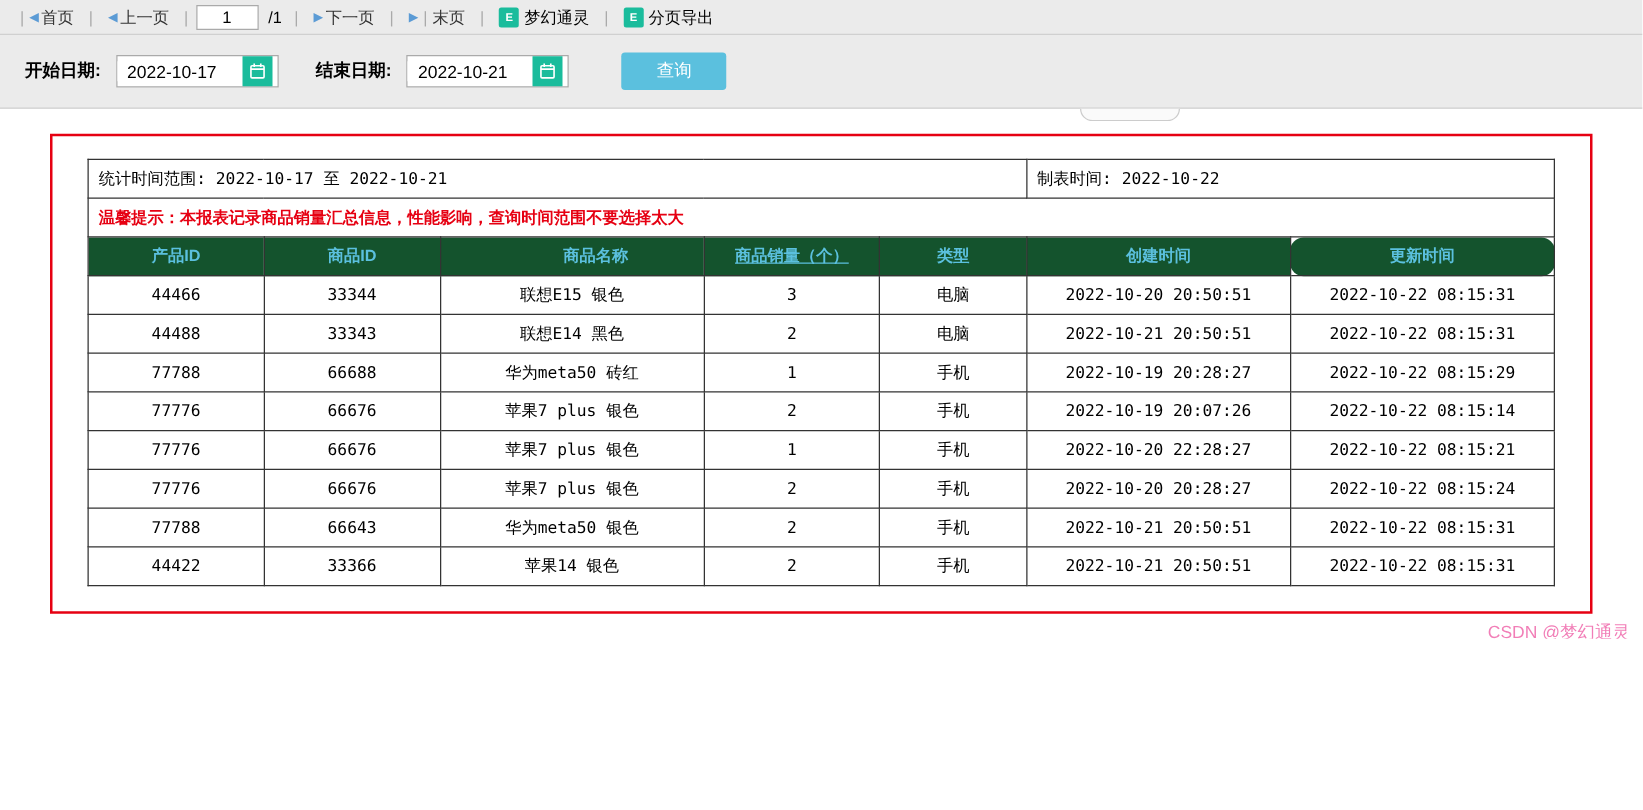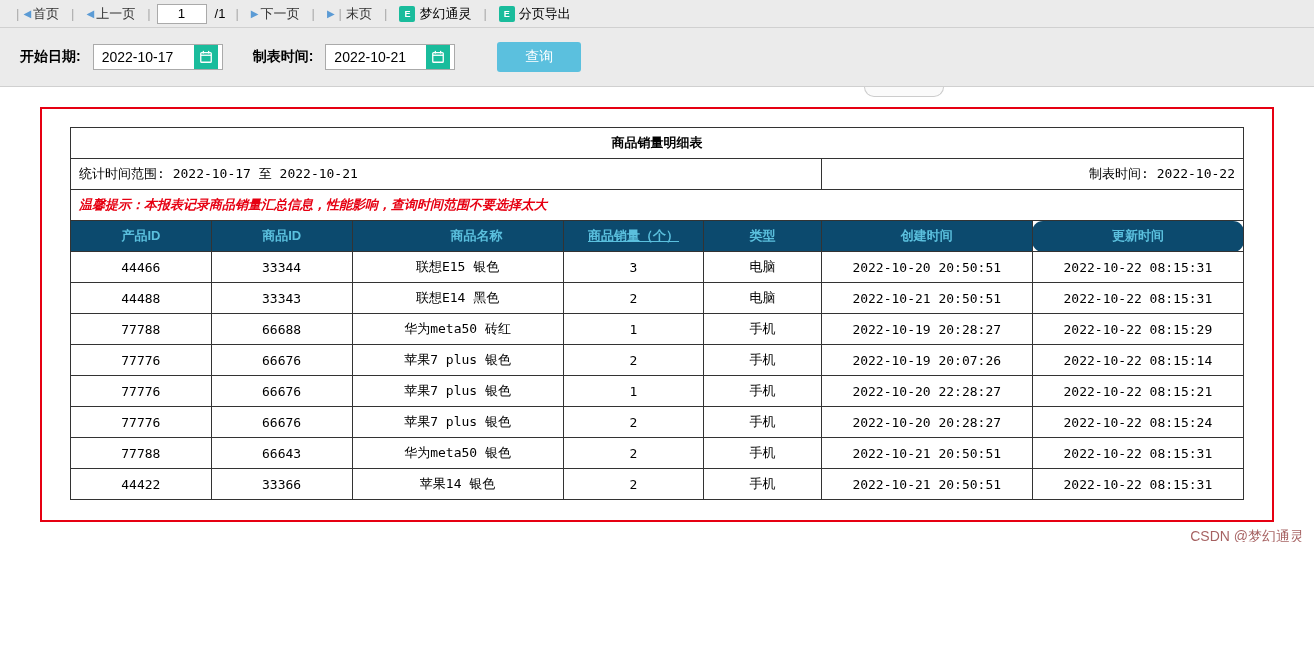--- a/index.html
+++ b/index.html
@@ -22,26 +22,26 @@
     .query-btn { background: #5bc0de; color: #fff; border: none; padding: 6px 28px; font-size: 14px; cursor: pointer; border-radius: 3px; margin-left: 30px; }
     
     .content-area { padding: 20px 40px; position: relative; }
     .red-border { border: 2px solid #e60012; padding: 18px 28px 20px 28px; }
     
     .report-table { width: 100%; border-collapse: collapse; }
     .report-table th, .report-table td { border: 1px solid #333; padding: 6px 8px; font-size: 13px; }
     .report-title { text-align: center; font-weight: bold; font-size: 18px; padding: 10px; font-family: "SimSun", serif; }
     .meta-row { font-family: "SimSun", monospace; }
     .meta-left { text-align: left; }
-    .meta-right { text-align: right; }
-    .tip-row { color: #e60012; font-weight: bold; text-align: left; padding: 10px 8px; font-family: "SimSun", serif; font-style: italic; }
-    .col-head { color: #5bc0de; font-weight: bold; text-align: center; background: #0c4a6e; }
+    .meta-right { text-align: left; }
+    .tip-row { color: #e60012; font-weight: bold; text-align: left; padding: 10px 8px; font-family: "SimSun", serif; }
+    .col-head { color: #5bc0de; font-weight: bold; text-align: center; background: #14532d; }
     .data-cell { text-align: center; font-family: "SimSun", monospace; }
     
-    .watermark { position: absolute; right: 10px; bottom: -4px; color: #7f1d1d; font-size: 14px; opacity: 0.7; }
+    .watermark { position: absolute; right: 10px; bottom: -4px; color: #ec4899; font-size: 14px; opacity: 0.7; }
     
     .tab-handle { position: absolute; top: 0; right: 370px; width: 80px; height: 10px; border: 1px solid #ccc; border-top: none; border-radius: 0 0 10px 10px; background: #fafafa; }
   </style>
 </head>
 <body>
 
 <div class="toolbar">
   <div class="nav-btn">
     <span class="sep">|</span>
     <span class="tri">◀</span>
@@ -84,43 +84,40 @@
     <input value="2022-10-17" style="">
     <span class="cal-icon">
       <svg width="14" height="14" viewBox="0 0 16 16" fill="white">
           <rect x="2" y="3" width="12" height="11" rx="1" fill="none" stroke="white" stroke-width="1.5"></rect>
           <line x1="2" y1="6" x2="14" y2="6" stroke="white" stroke-width="1.5"></line>
           <line x1="5" y1="1" x2="5" y2="4" stroke="white" stroke-width="1.5"></line>
           <line x1="11" y1="1" x2="11" y2="4" stroke="white" stroke-width="1.5"></line>
         </svg>
     </span>
   </div>
-  <label style="margin-left:18px;">制表时间:</label>
+  <label style="margin-left:18px;">结束日期:</label>
   <div class="date-field">
     <input value="2022-10-21" style="">
     <span class="cal-icon">
       <svg width="14" height="14" viewBox="0 0 16 16" fill="white">
           <rect x="2" y="3" width="12" height="11" rx="1" fill="none" stroke="white" stroke-width="1.5"></rect>
           <line x1="2" y1="6" x2="14" y2="6" stroke="white" stroke-width="1.5"></line>
           <line x1="5" y1="1" x2="5" y2="4" stroke="white" stroke-width="1.5"></line>
           <line x1="11" y1="1" x2="11" y2="4" stroke="white" stroke-width="1.5"></line>
         </svg>
     </span>
   </div>
   <button class="query-btn">查询</button>
 </div>
 
 <div class="content-area">
   <div class="tab-handle"></div>
   <div class="red-border">
     <table class="report-table">
       <tbody>
-          <tr>
-            <td colspan="7" class="report-title">商品销量明细表</td>
-          </tr>
       <tr class="meta-row">
         <td colspan="5" class="meta-left">统计时间范围: 2022-10-17 至 2022-10-21</td>
         <td colspan="2" class="meta-right">制表时间: 2022-10-22</td>
       </tr>
       <tr>
             <td colspan="7" class="tip-row">温馨提示：本报表记录商品销量汇总信息，性能影响，查询时间范围不要选择太大</td>
           </tr>
       <tr id="header-row">
             <td class="col-head" style="width: 12%;">产品ID</td>
             <td class="col-head" style="width: 12%; margin-left: 36px;">商品ID</td>

